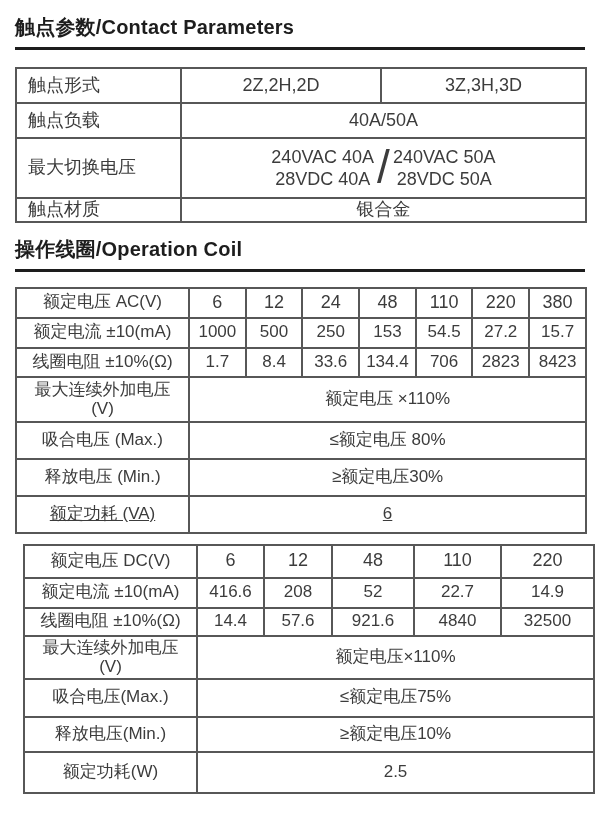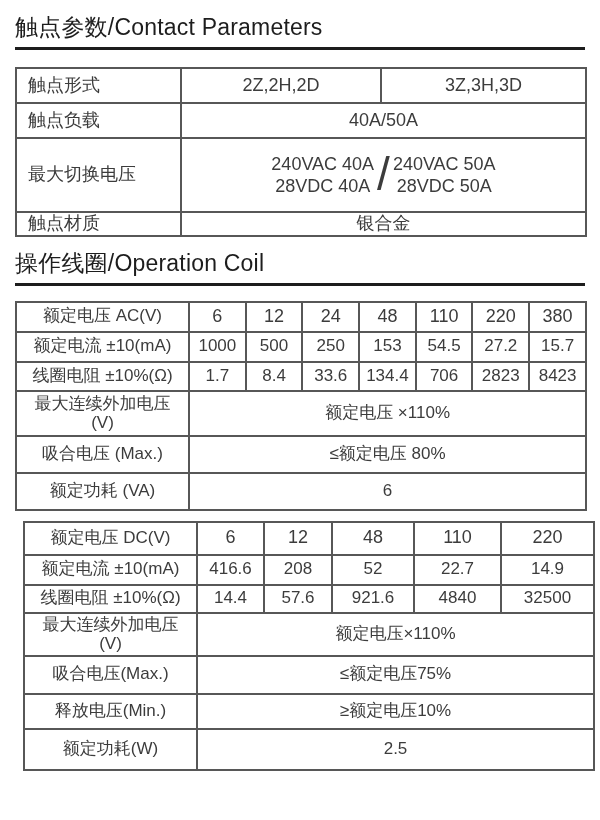--- a/index.html
+++ b/index.html
@@ -12,22 +12,22 @@
   html, body {
     width: 600px; height: 820px;
     background: var(--background);
     font-family: "Liberation Sans", sans-serif;
     color: var(--text);
     overflow: hidden;
   }
   .page { padding: 14px 15px 0 15px; width: 600px; }
 
   .sec-title {
-    font-size: 23px;
-    font-weight: normal;
+    font-size: 20px;
+    font-weight: bold;
     color: var(--title);
     letter-spacing: 0.2px;
     padding-bottom: 7px;
     border-bottom: 3px solid var(--title);
     line-height: 26px;
   }
   .sec-title.first { margin-top: 0; }
   .sec-title.second { margin-top: 13px; }
 
   table {
@@ -44,21 +44,21 @@
     line-height: 1.2;
     overflow: hidden;
   }
 
   
   .contact-table { margin-top: 17px; font-size: 18px; }
   .contact-table td { font-size: 18px; }
   .contact-table .lbl-left { text-align: left; padding-left: 11px; }
   .t1-r1 { height: 35px; border-radius: 13px; }
   .t1-r2 { height: 35px; }
-  .t1-r3 { height: 74px; }
+  .t1-r3 { height: 60px; }
   .t1-r4 { height: 21px; padding-left: 24px; }
 
   .vgroup-wrap {
     display: flex;
     align-items: center;
     justify-content: center;
   }
   .vgroup { text-align: center; line-height: 1.25; }
   .big-slash {
     font-size: 46px;
@@ -67,21 +67,21 @@
     padding: 0 3px;
     transform: translateY(-1px);
   }
 
   
   .coil-table { margin-top: 15px; }
   .coil-table.dc { margin-top: 10px; margin-left: 8px; }
   .coil-table .num { font-size: 18px; }
   .ac-r1 { height: 30px; margin-left: 41px; } .ac-r2 { height: 30px; } .ac-r3 { height: 29px; }
   .ac-r4 { height: 45px; } .ac-r5 { height: 37px; } .ac-r6 { height: 37px; }
-  .ac-r7 { height: 37px; }
+  .ac-r7 { height: 37px; text-decoration: underline; }
   .dc-r1 { height: 33px; } .dc-r2 { height: 30px; } .dc-r3 { height: 28px; }
   .dc-r4 { height: 43px; } .dc-r5 { height: 38px; } .dc-r6 { height: 35px; }
   .dc-r7 { height: 41px; }
   .two-line { line-height: 1.15; }
 </style>
 </head>
 <body>
 
 <div class="page">
 
@@ -173,20 +173,24 @@
     <tr class="ac-r4">
       <td class="two-line">
         <div>最大连续外加电压</div>
         <div>(V)</div>
       </td>
       <td colspan="7">额定电压 ×110%</td>
     </tr>
     <tr class="ac-r5">
       <td>吸合电压 (Max.)</td>
       <td colspan="7">≤额定电压 80%</td>
+    </tr>
+    <tr class="ac-r6">
+      <td>释放电压 (Min.)</td>
+      <td colspan="7">≥额定电压30%</td>
     </tr>
     <tr class="ac-r7">
       <td>额定功耗 (VA)</td>
       <td colspan="7">6</td>
     </tr>
   </tbody>
     </table>
 
   <table class="coil-table dc">
     <colgroup>

